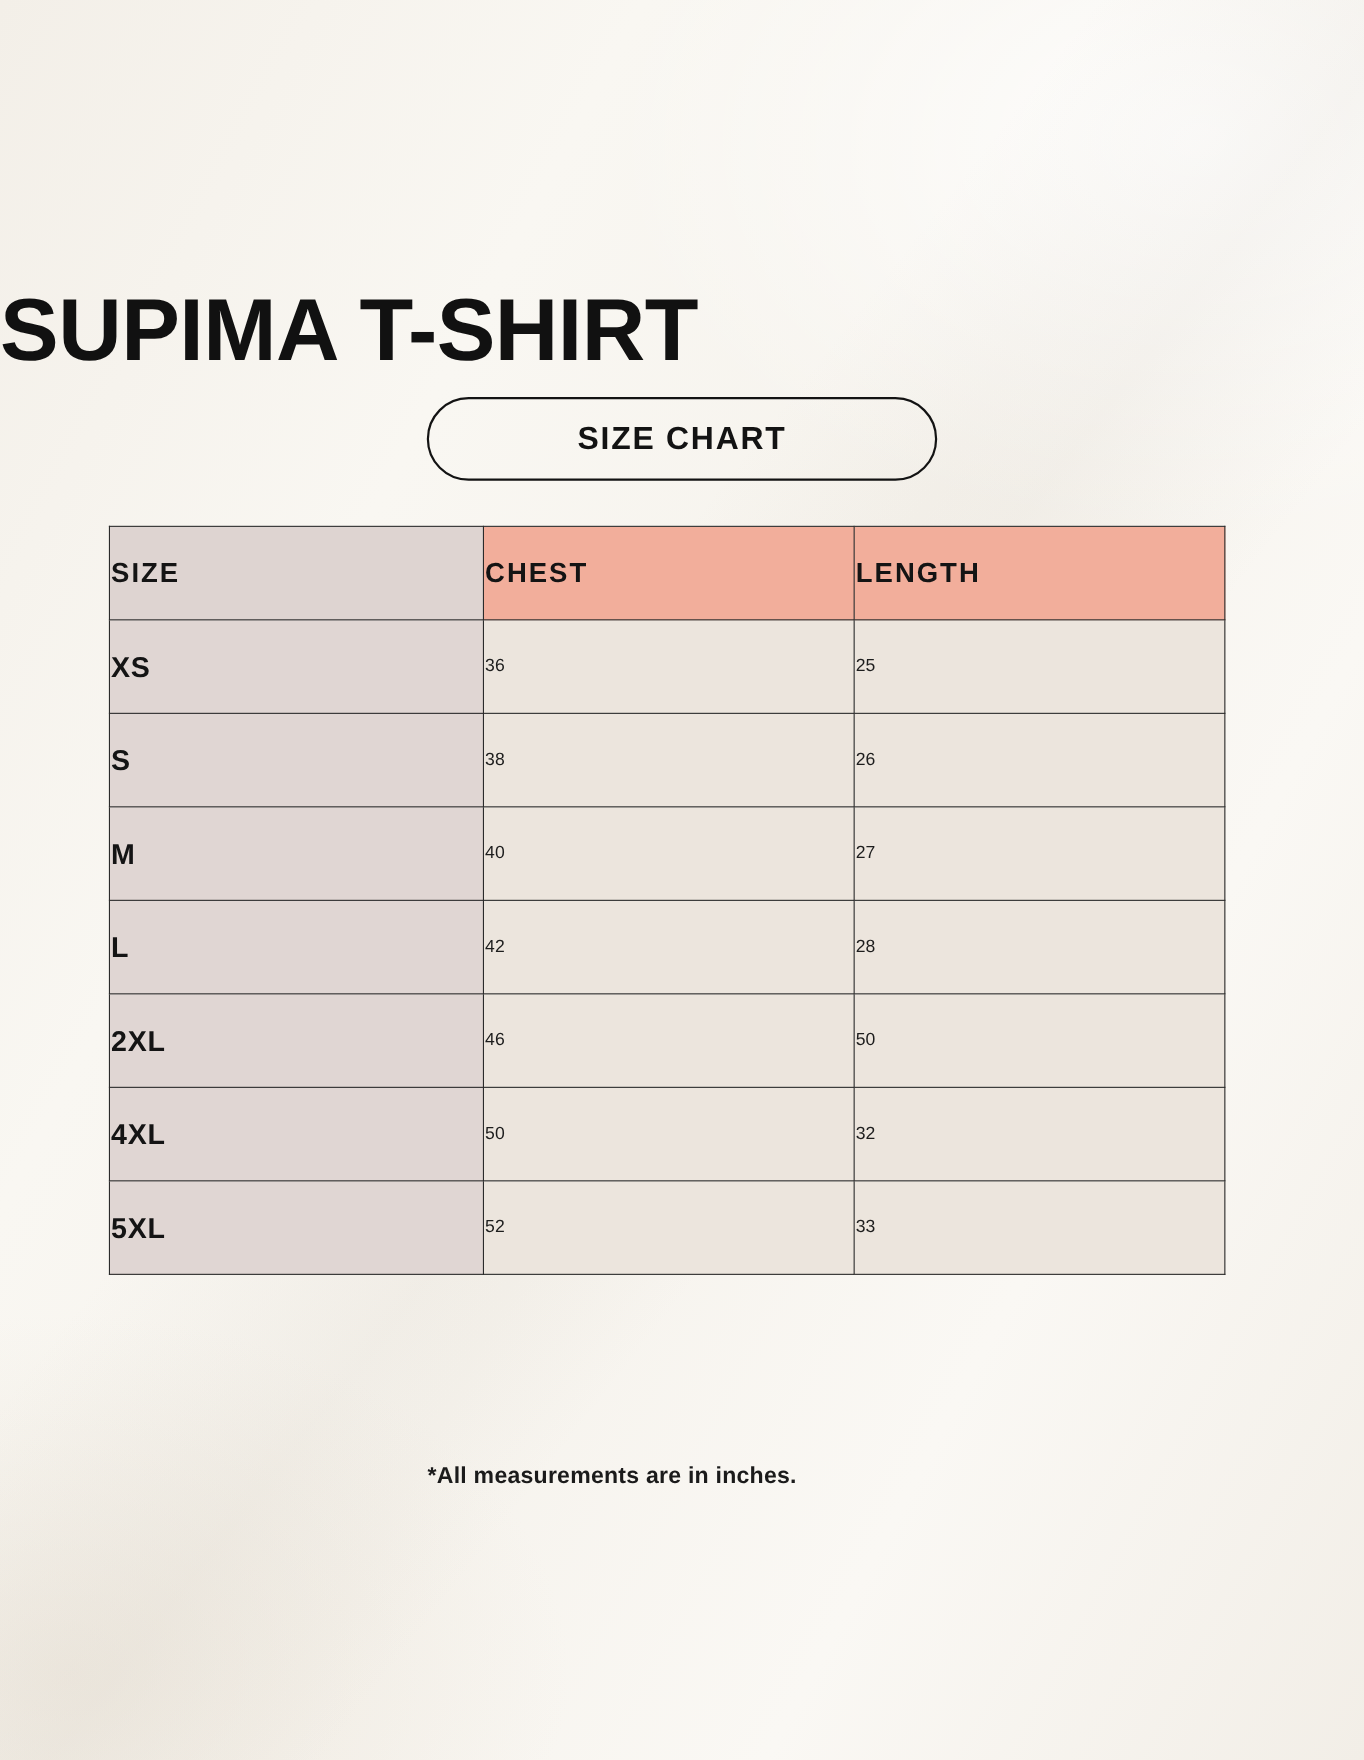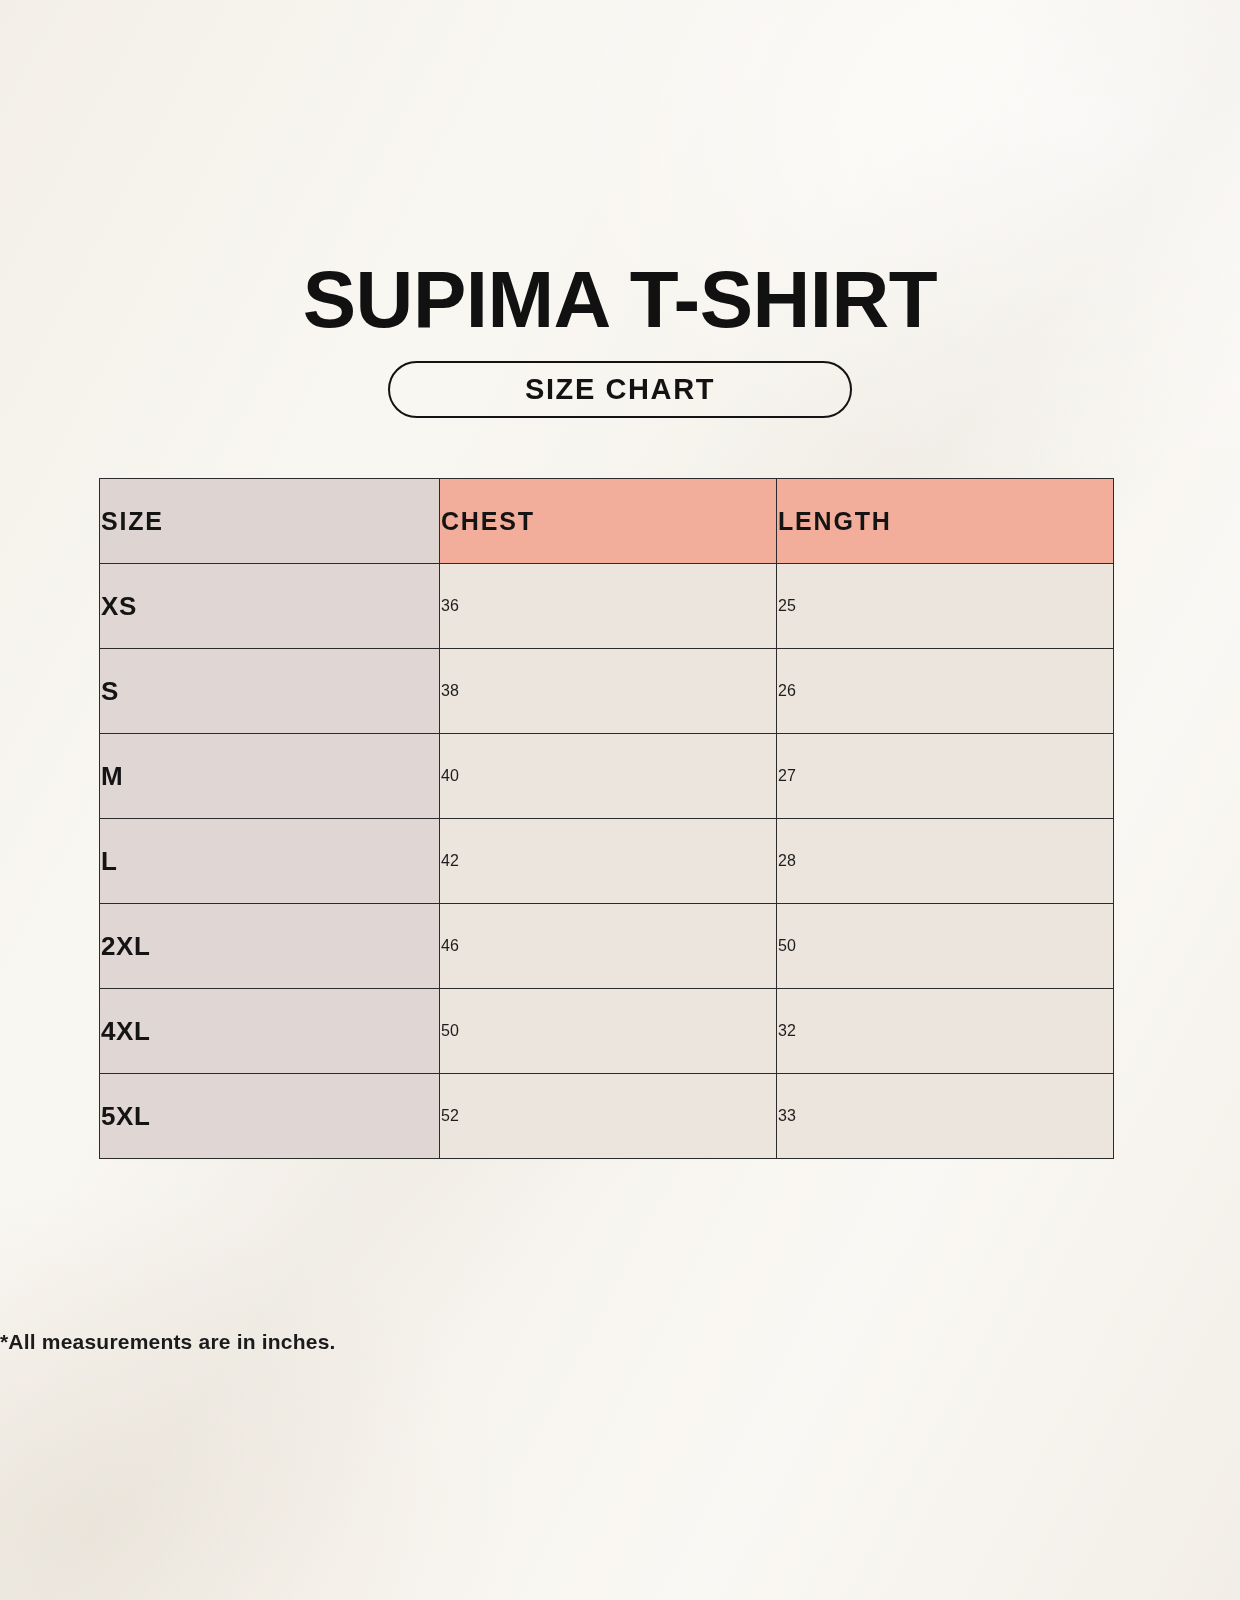--- a/index.html
+++ b/index.html
@@ -35,35 +35,34 @@
     position: relative;
     width: 1240px;
     height: 1600px;
   }
 
   .title {
     position: absolute;
     top: 206px;
     left: 0;
     width: 1240px;
-    text-align: center;
     font-size: 80px;
     font-weight: 700;
     letter-spacing: -0.5px;
     line-height: 1;
     color: #111111;
   }
 
   .pill {
     position: absolute;
     top: 361px;
     left: 50%;
     transform: translateX(-50%);
     width: 464px;
-    height: 57px;
+    height: 76px;
     border: 2.5px solid #131313;
     border-radius: 38px;
     display: flex;
     align-items: center;
     justify-content: center;
     box-sizing: border-box;
     background: transparent;
   }
   .pill-label {
     font-size: 29px;
@@ -115,21 +114,21 @@
     font-size: 16px;
     font-weight: 400;
     color: #1d1d1d;
   }
 
   .footnote {
     position: absolute;
     top: 1330px;
     left: 0;
     width: 1113px;
-    text-align: left;
+    text-align: center;
     font-size: 21px;
     font-weight: 700;
     color: #1b1b1b;
     letter-spacing: 0.2px;
   }
 </style>
 </head>
 <body>
 
 <div class="page">

